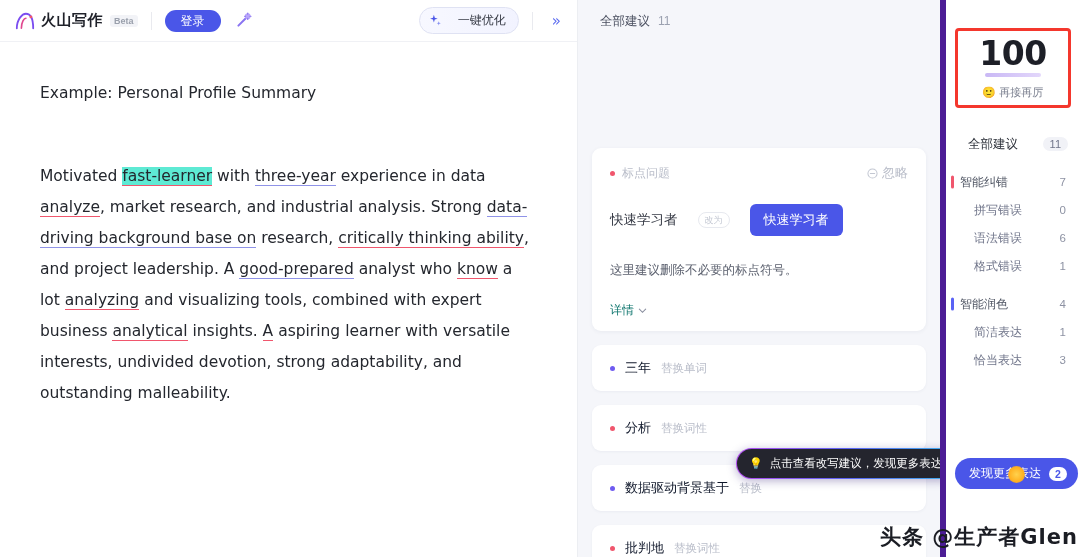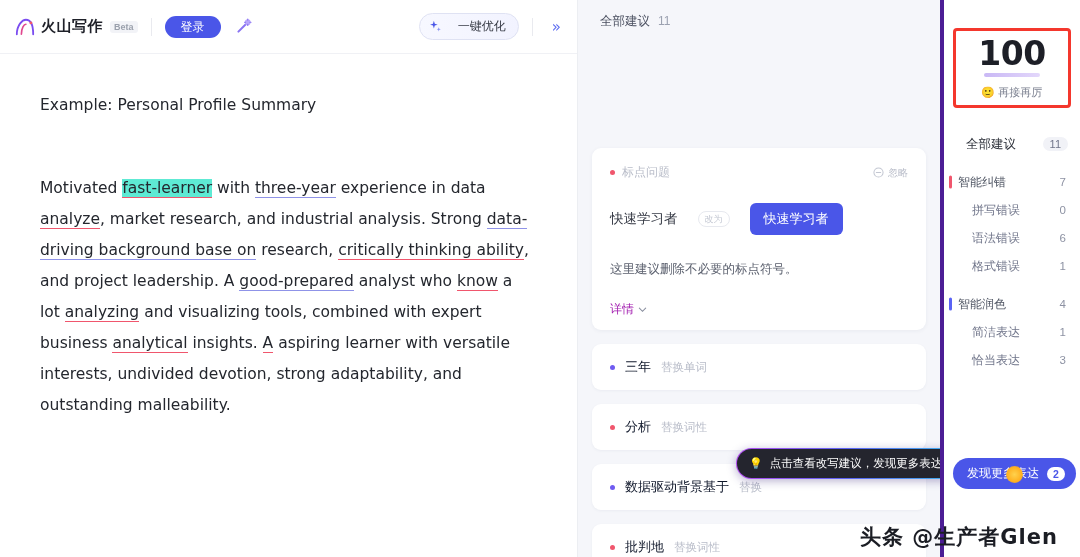--- a/index.html
+++ b/index.html
@@ -17,21 +17,21 @@
 
   
   .editor-pane {
     width: 578px;
     height: 557px;
     background: #ffffff;
     position: relative;
     border-right: 1px solid #eceef2;
   }
   .topbar {
-    height: 54px;
+    height: 42px;
     display: flex;
     align-items: center;
     padding: 0 10px 0 14px;
     gap: 10px;
     border-bottom: 1px solid #f0f1f5;
     background: #fff;
   }
   .brand { display: flex; align-items: center; gap: 5px; }
   .brand-mark { width: 22px; height: 20px; display:block; }
   .brand-name {
@@ -109,40 +109,40 @@
     box-shadow: 0 1px 4px rgba(40,50,90,.06);
     margin-bottom: 14px;
   }
   .card-top { display:flex; align-items:center; justify-content:space-between; }
   .card-tag { display:flex; align-items:center; gap:7px; }
   .dot { width:5px; height:5px; border-radius:50%; display:inline-block; }
   .dot-red { background:#f0566d; }
   .card-tag-label { font-size: 12px; color:#b9bdc9;text-align:right; }
   .ignore-btn {
     display:flex; align-items:center; gap:4px;
-    font-size:10px; color:#b9bdc9; cursor:pointer;
+    font-size:13px; color:#b9bdc9; cursor:pointer;
   }
   .card-change {
     display:flex; align-items:center; gap:20px;
     margin-top: 22px;
   }
   .orig-word { font-size:13.5px; color:#363a45; }
   .arrow-pill {
     font-size:9px; color:#c3c7d2; border:1px solid #e7e9ef;
     border-radius:8px; padding:1px 6px; line-height:1.4;
   }
   .new-word-btn {
     background:#4a56e8; color:#fff; font-size:13px; font-weight:500;
     border:none; border-radius:6px; padding:7px 14px; cursor:pointer;
   }
   .card-desc {
     margin-top: 24px; font-size: 12.5px; color:#5b606e; line-height:1.6;
   }
   .card-more {
-    margin-top: 22px; font-size:12px; color:#a21caf; cursor:pointer;
+    margin-top: 22px; font-size:12px; color:#0f766e; cursor:pointer;
     display:flex; align-items:center; gap:4px;
   }
 
   .row {
     background:#fff; border-radius:9px;
     padding:14px 18px; margin-bottom:14px;
     display:flex; align-items:center; gap:10px;
     box-shadow: 0 1px 3px rgba(40,50,90,.05);
     cursor:pointer;
   }
@@ -166,21 +166,21 @@
     box-shadow: 0 2px 10px rgba(50,30,120,.35);
     z-index: 30;
   }
   .tooltip .bulb { font-size: 11px; }
 
   
   .side-pane {
     width: 140px; height: 557px;
     background: #fff;
     position: relative;
-    border-left: 4px solid #4c1d95;
+    border-left: 6px solid #4c1d95;
   }
   .score-box {
     margin: 28px 9px 0 9px;
     border: 3px solid #f4372d;
     border-radius: 4px;
     height: 80px;
     display:flex; flex-direction:column;
     align-items:center; justify-content:center;
     background:#fff;
   }
@@ -234,21 +234,21 @@
     font-size:10.5px; padding:1px 6px; font-weight:600;
   }
   .cursor-dot {
     position:absolute; left: 53px; top: 8px;
     width: 17px; height: 17px; border-radius:50%;
     background: radial-gradient(circle,#ffd24d 0%, #ffb020 60%, rgba(255,176,32,.3) 100%);
     pointer-events:none;
   }
 
   .watermark {
-    position:absolute; right: 22px; bottom: 6px;
+    position:absolute; right: 2px; bottom: 6px;
     font-size: 21px; color: #1b1d24; font-weight: 700;
     letter-spacing: 1px; z-index: 40;
     font-family: "DejaVu Sans", sans-serif;
   }
 </style>
 </head>
 <body>
 
 <div class="app">
 

